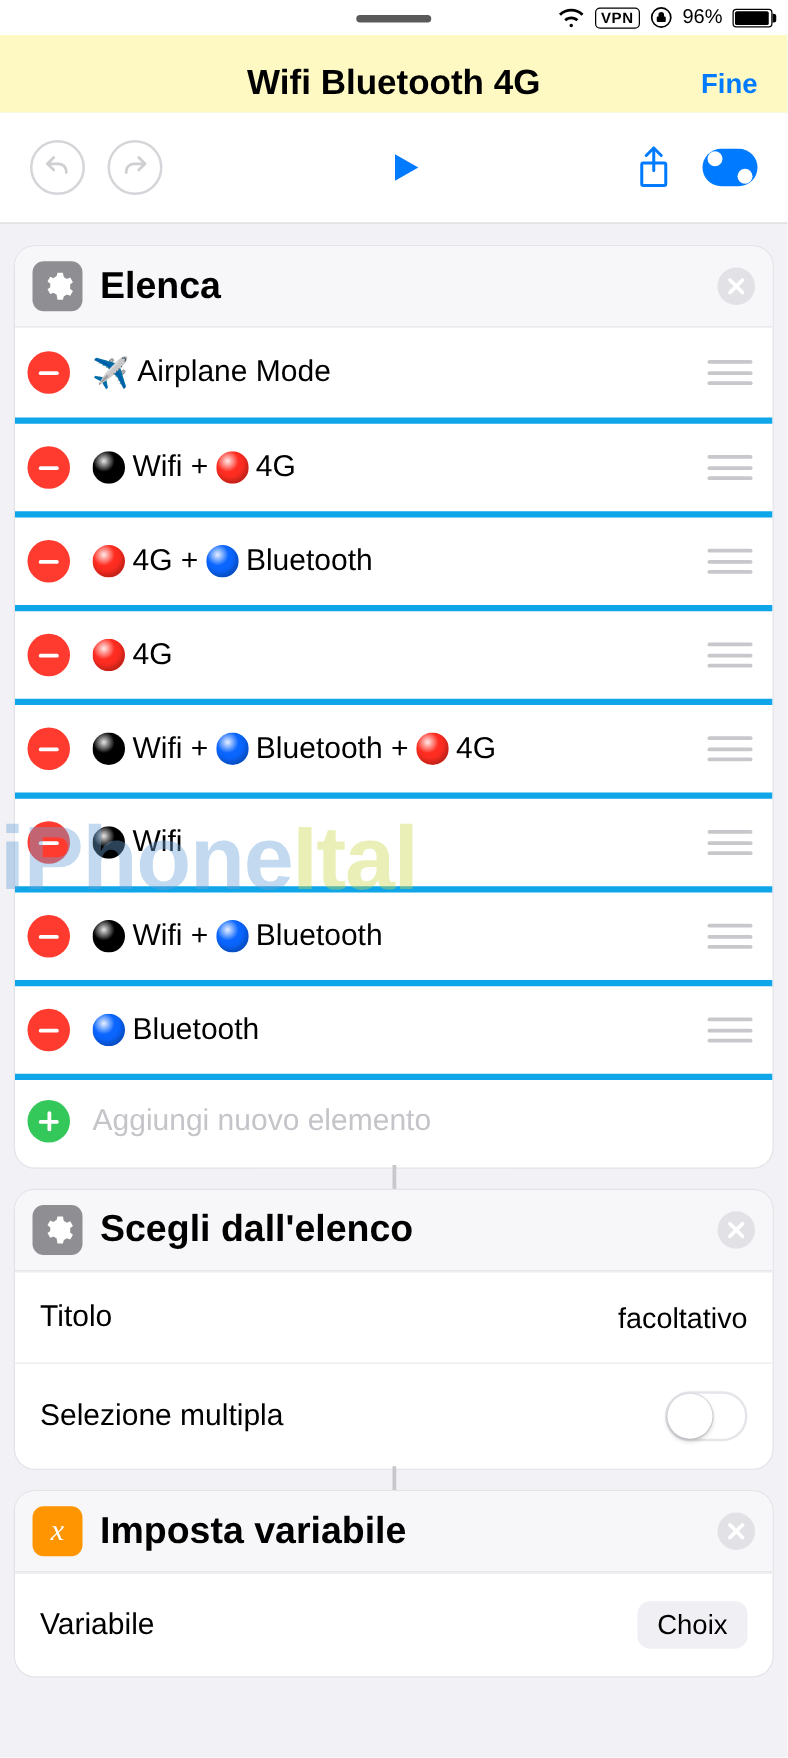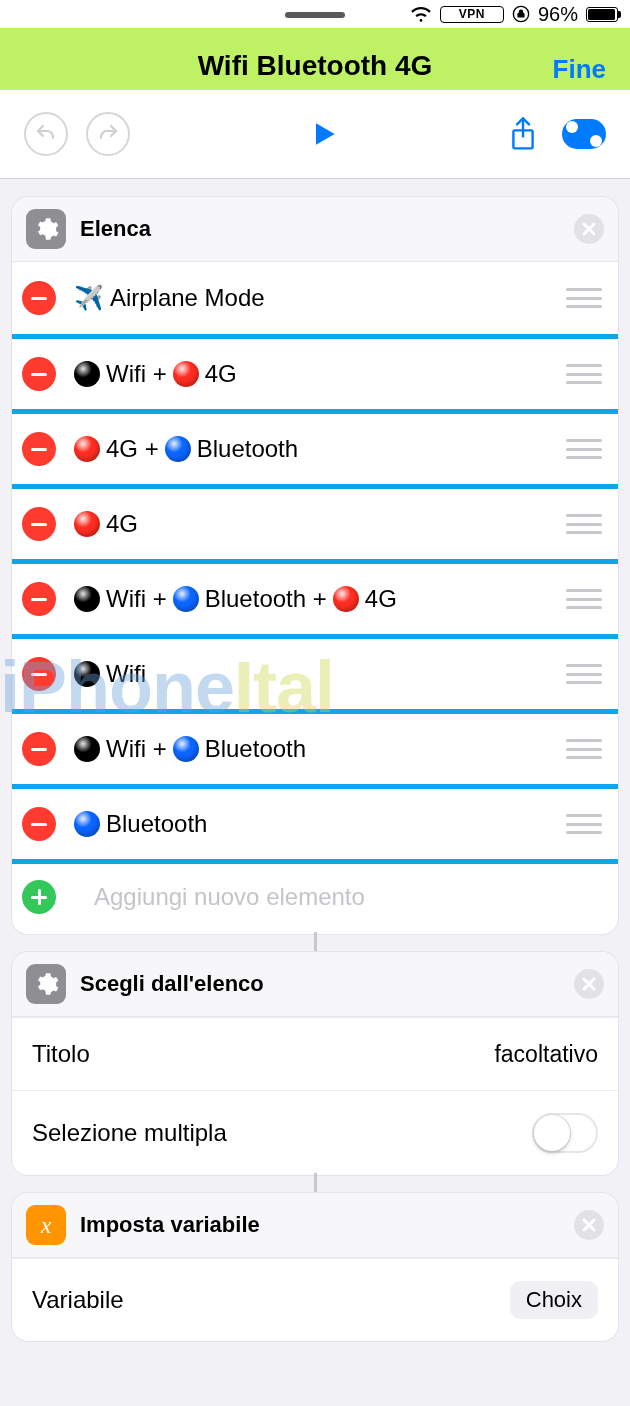--- a/index.html
+++ b/index.html
@@ -35,47 +35,47 @@
     height: 6px;
     background: #5a5a5a;
     border-radius: 3px;
   }
   .vpn-box {
     border: 1.5px solid #000;
     border-radius: 4px;
     font-size: 12px;
     font-weight: 600;
     letter-spacing: 0.5px;
-    padding: 0 18px;
+    padding: 0 4px;
     line-height: 15px;
   }
-  .batt-txt { font-size: 20px; font-weight: 500; }
+  .batt-txt { font-size: 16px; font-weight: 500; }
   .battery {
     width: 32px; height: 15px; border: 1.5px solid #000; border-radius: 3px;
     position: relative; display: inline-block;
   }
   .battery::after{
     content:""; position:absolute; right:-4px; top:3px; width:3px; height:7px;
     background:#000; border-radius:0 2px 2px 0;
   }
   .battery .fill{ position:absolute; left:1px; top:1px; bottom:1px; width:90%; background:#000; border-radius:1.5px;}
 
   
   .nav {
-    background: #bef264;
+    background: #fef9c3;
     padding: 22px 24px 8px 24px;
     display: flex;
     align-items: flex-end;
     justify-content: center;
     position: relative;
   }
   .nav-title { font-size: 28px; font-weight: 700; }
   .nav-done {
     position: absolute; right: 24px; top: 26px;
-    color: #007aff; font-size: 26px; font-weight: 600;
+    color: #007aff; font-size: 22px; font-weight: 600;
   }
 
   
   .toolbar {
     background: #fff;
     padding: 22px 24px 22px 24px;
     display: flex;
     align-items: center;
     border-bottom: 1px solid #d2d2d6;
   }
@@ -122,21 +122,21 @@
     border-bottom: 1px solid #e5e5ea;
   }
   .card-icon {
     width: 40px; height: 40px; border-radius: 9px;
     display:flex; align-items:center; justify-content:center;
     margin-right: 14px;
     flex-shrink:0;
   }
   .icon-gear { background:#8e8e93; }
   .icon-var { background:#ff9500; color:#fff; font-family:"Georgia",serif; font-style:italic; font-size:24px; }
-  .card-title { font-size: 22px; font-weight: 700; flex:1; }
+  .card-title { font-size: 30px; font-weight: 700; flex:1; }
   .close-btn {
     width: 30px; height: 30px; border-radius:50%; background:#e1e1e6;
     display:flex;align-items:center;justify-content:center; color:#a9a9ae;
   }
 
   
   .row {
     display:flex; align-items:center;
     padding: 18px 16px 18px 10px;
     border-top: 5px solid #0ea5e9;
@@ -367,21 +367,21 @@
         <div class="minus">
             <div class="minus-line"></div>
           </div>
         <div class="row-text"><span class="dot" style="--c:#0a66ff"></span> Bluetooth</div>
         <div class="grip">
             <span></span>
             <span></span>
             <span></span>
           </div>
       </div>
-      <div class="row" style="padding-top:16px;padding-bottom:20px;gap:20px;">
+      <div class="row" style="padding-top:16px;padding-bottom:20px;">
         <div class="plus">
             <div class="plus-h"></div>
             <div class="plus-v"></div>
           </div>
         <div class="row-text placeholder-text">Aggiungi nuovo elemento</div>
       </div>
     </div>
   </div>
 
   <div class="connector"></div>

